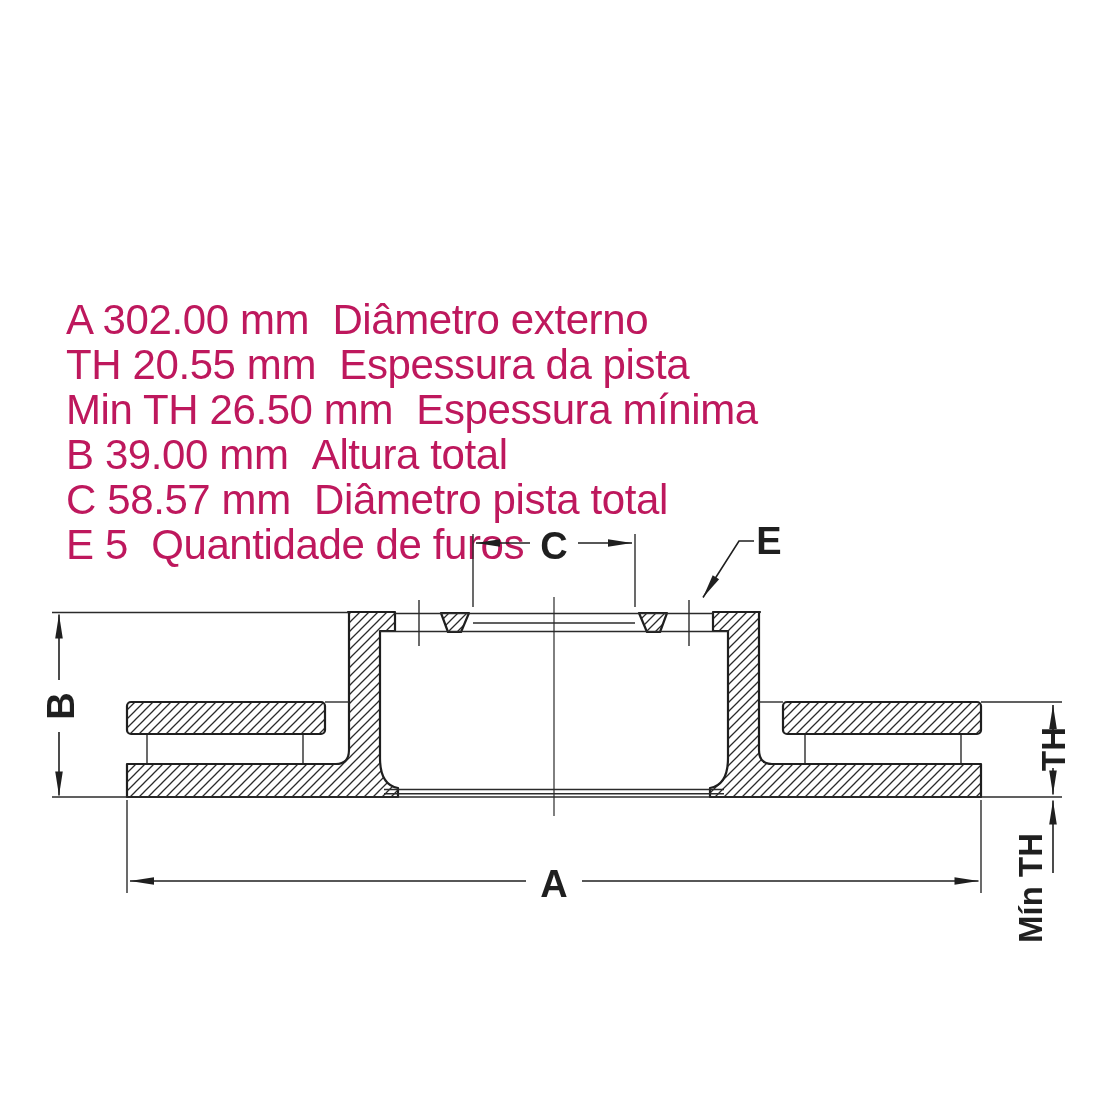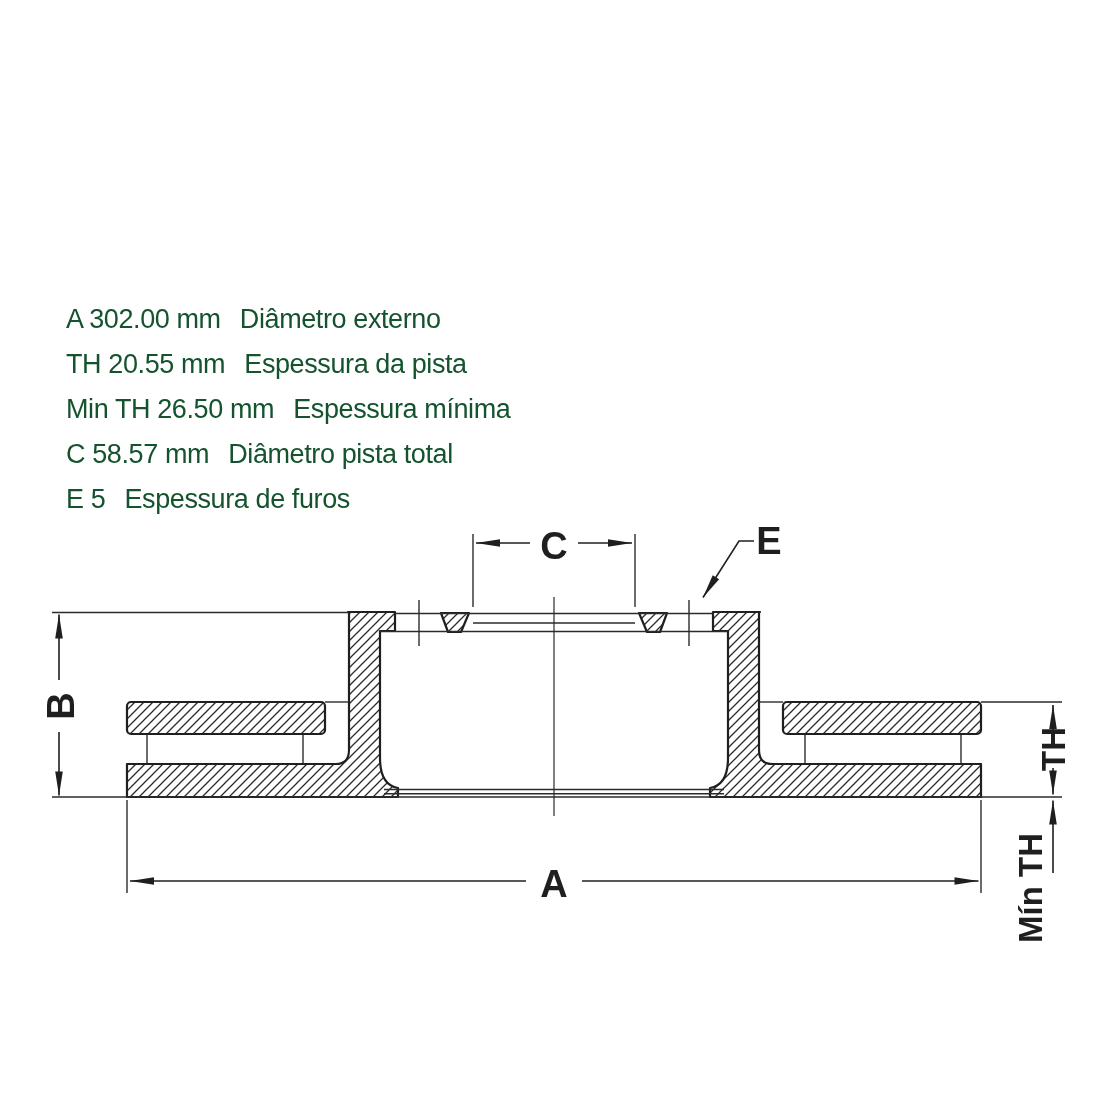--- a/index.html
+++ b/index.html
@@ -1,21 +1,21 @@
 <!DOCTYPE html>
 <html><head>
 <meta charset="utf-8">
 <style>
   html,body{margin:0;padding:0;background:#ffffff;}
   body{width:1100px;height:1100px;position:relative;overflow:hidden;
        font-family:"Liberation Sans", sans-serif;}
   .spec-block{
     position:absolute;left:66px;top:297px;
-    font-size:27px;line-height:45px;letter-spacing:-0.4px;
-    color:#14532d;white-space:nowrap;
+    font-size:42px;line-height:45px;letter-spacing:-0.4px;
+    color:#be185d;white-space:nowrap;
   }
   .spec-row span{display:inline;}
   .spec-desc{margin-left:12px;}
   .drawing{position:absolute;left:0;top:0;}
   .part{fill:url(#hatch);stroke:#1f1f1f;stroke-width:2.2;stroke-linejoin:round;}
   .thin{stroke:#2b2b2b;stroke-width:1.4;fill:none;}
   .center{stroke:#2b2b2b;stroke-width:1.2;fill:none;}
   .dim{stroke:#1f1f1f;stroke-width:1.6;fill:none;}
   .dimlabel{fill:#1f1f1f;font-family:"Liberation Sans",sans-serif;
             font-weight:bold;font-size:38px;text-anchor:middle;}
@@ -38,30 +38,36 @@
     <span class="spec-unit">mm</span>
     <span class="spec-desc">Espessura da pista</span>
   </div>
   <div class="spec-row">
     <span class="spec-label">Min TH</span>
     <span class="spec-value">26.50</span>
     <span class="spec-unit">mm</span>
     <span class="spec-desc">Espessura mínima</span>
   </div>
   <div class="spec-row">
+    <span class="spec-label">B</span>
+    <span class="spec-value">39.00</span>
+    <span class="spec-unit">mm</span>
+    <span class="spec-desc">Altura total</span>
+  </div>
+  <div class="spec-row">
     <span class="spec-label">C</span>
     <span class="spec-value">58.57</span>
     <span class="spec-unit">mm</span>
     <span class="spec-desc">Diâmetro pista total</span>
   </div>
   <div class="spec-row">
     <span class="spec-label">E</span>
     <span class="spec-value">5</span>
     <span class="spec-unit"></span>
-    <span class="spec-desc">Espessura de furos</span>
+    <span class="spec-desc">Quantidade de furos</span>
   </div>
 </div>
 
 <svg class="drawing" width="1100" height="1100" viewBox="0 0 1100 1100" xmlns="http://www.w3.org/2000/svg">
   <defs>
     <pattern id="hatch" width="9" height="9" patternUnits="userSpaceOnUse">
       <path d="M-2.25,2.25 L2.25,-2.25 M0,9 L9,0 M6.75,11.25 L11.25,6.75" stroke="#2b2b2b" stroke-width="1.3"></path>
     </pattern>
     <marker id="arr" viewBox="0 0 26 12" refX="25" refY="6" markerWidth="26" markerHeight="12" orient="auto" markerUnits="userSpaceOnUse">
       <path d="M1,2.2 L25,6 L1,9.8 Z" fill="#1f1f1f"></path>

